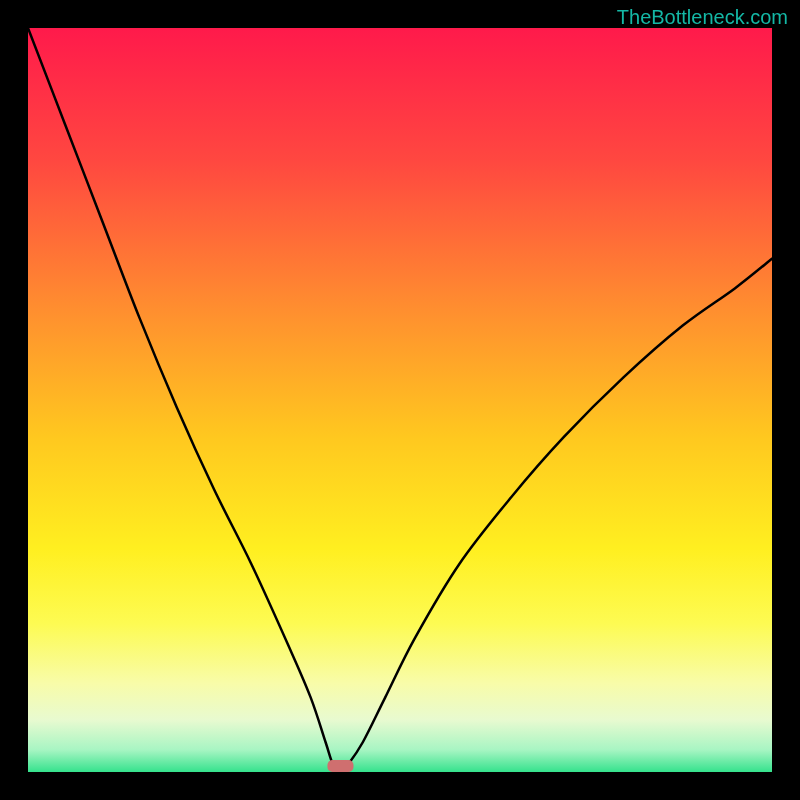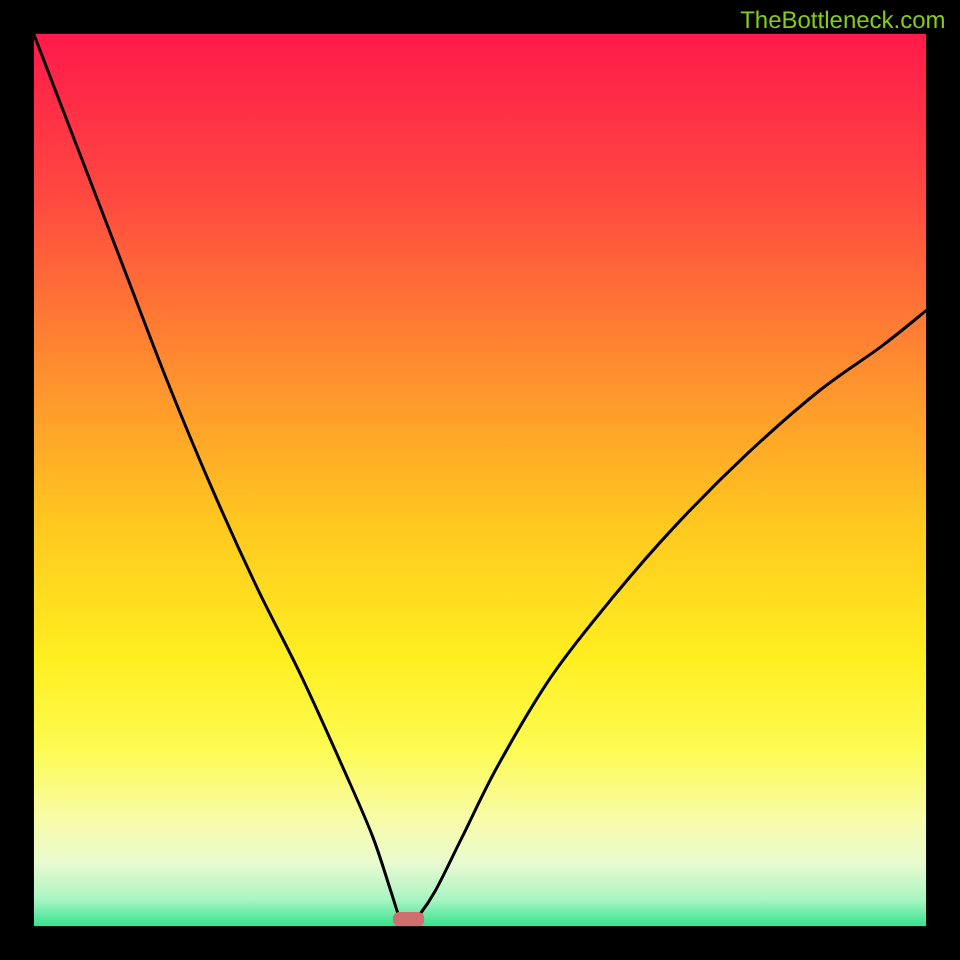--- a/index.html
+++ b/index.html
@@ -8,21 +8,21 @@
     width: 800px;
     height: 800px;
     background: #000;
     position: relative;
     font-family: Arial, sans-serif;
   }
   .watermark {
     position: absolute;
     top: 6px;
     right: 12px;
-    color: #84cc16;
+    color: #14b8a6;
     font-size: 20px;
     font-weight: normal;
     z-index: 10;
   }
   .plot-area {
     position: absolute;
     top: 28px;
     left: 28px;
     width: 744px;
     height: 744px;

